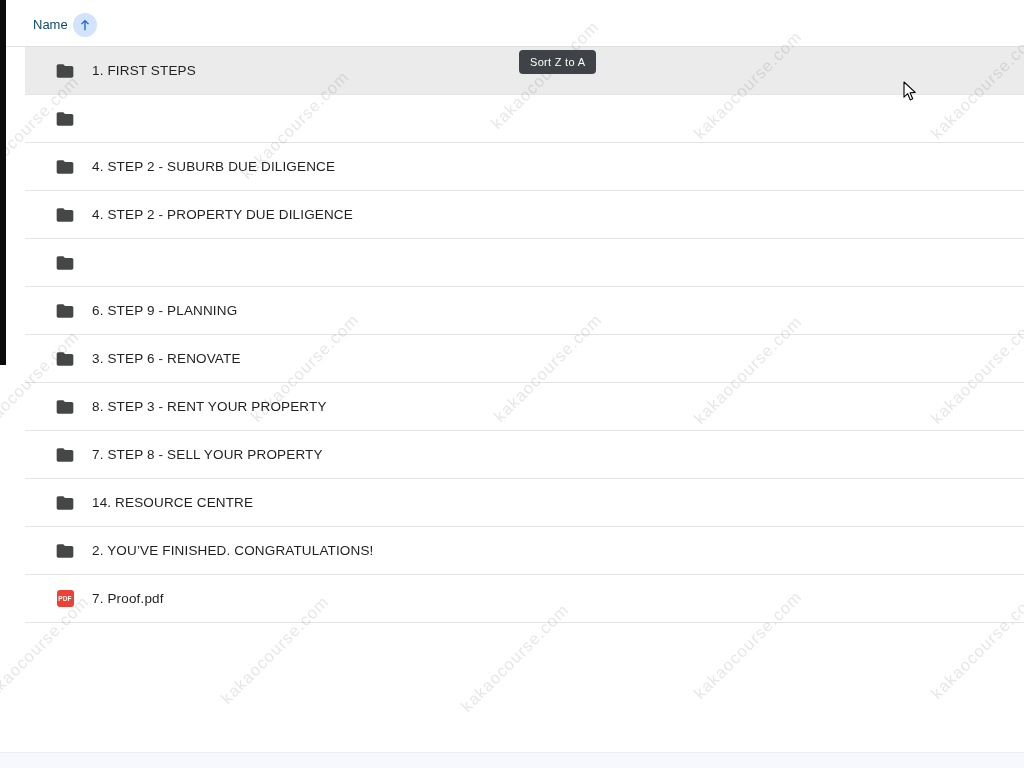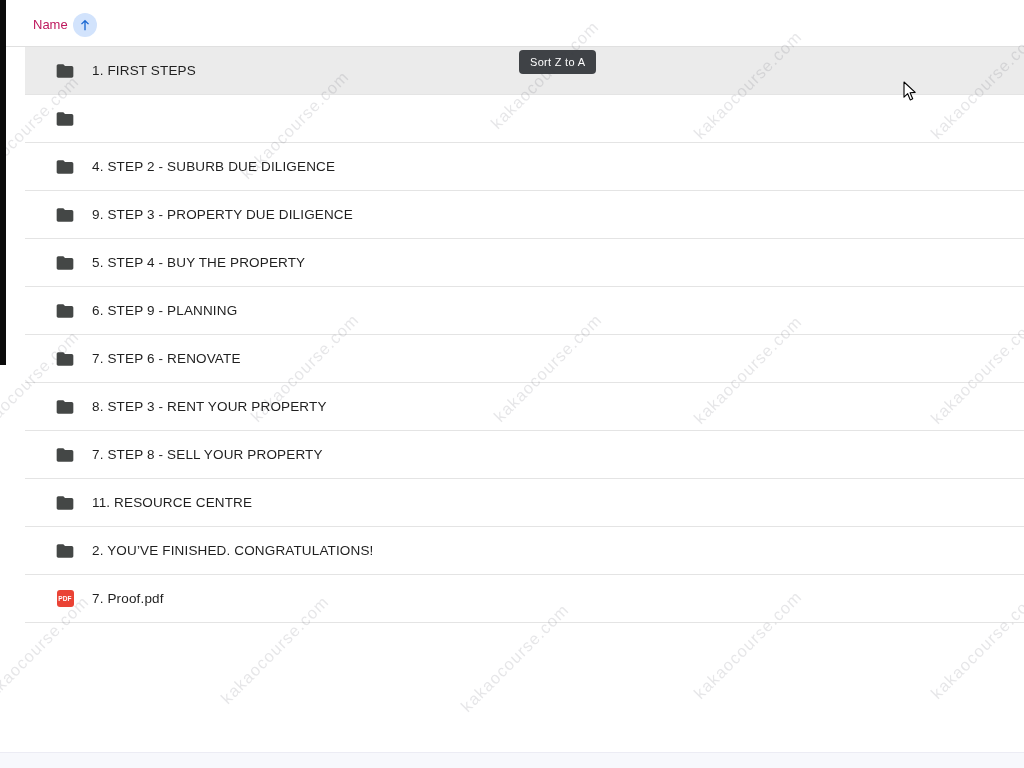--- a/index.html
+++ b/index.html
@@ -2,21 +2,21 @@
 <html><head>
 <meta charset="utf-8">
 <style>
   html,body{margin:0;padding:0;}
   body{font-family:"Liberation Sans", sans-serif; background:#ffffff;}
   .screen{position:relative; width:1024px; height:768px; overflow:hidden; background:#ffffff;}
 
   
   .list-header{position:absolute; top:0; left:0; width:1024px; height:47px;
     border-bottom:1px solid #e0e0e0; box-sizing:border-box;}
-  .header-label{position:absolute; left:33px; top:17px; font-size:13px; color:#be185d; font-weight:500;}
+  .header-label{position:absolute; left:33px; top:17px; font-size:13px; color:#0c4a6e; font-weight:500;}
   .sort-btn{position:absolute; left:73px; top:13px; width:24px; height:24px; border:none; padding:0;
     border-radius:50%; background:#d2e3fc; display:flex; align-items:center; justify-content:center; cursor:pointer;}
   .sort-btn svg{display:block;}
 
   
   .rows{position:absolute; top:47px; left:25px; right:0;}
   .file-row{height:48px; display:flex; align-items:center; padding-left:30px;
     border-bottom:1px solid #e4e4e4; box-sizing:border-box; background:transparent;}
   .file-row.highlighted{background:#ebebeb;}
   .icon-box{width:20px; height:20px; display:flex; align-items:center; justify-content:center; flex:0 0 20px;}
@@ -79,45 +79,44 @@
           </svg>
         </span>
         <span class="file-label">4. STEP 2 - SUBURB DUE DILIGENCE</span>
       </div>
       <div class="file-row">
         <span class="icon-box">
           <svg width="20" height="20" viewBox="0 0 24 24">
             <path d="M10 4H4c-1.1 0-2 .9-2 2v12c0 1.1.9 2 2 2h16c1.1 0 2-.9 2-2V8c0-1.1-.9-2-2-2h-8l-2-2z" fill="#444746"></path>
           </svg>
         </span>
-        <span class="file-label">9. STEP 3 - PROPERTY DUE DILIGENCE</span>
+        <span class="file-label">4. STEP 2 - PROPERTY DUE DILIGENCE</span>
       </div>
       <div class="file-row">
         <span class="icon-box">
           <svg width="20" height="20" viewBox="0 0 24 24">
             <path d="M10 4H4c-1.1 0-2 .9-2 2v12c0 1.1.9 2 2 2h16c1.1 0 2-.9 2-2V8c0-1.1-.9-2-2-2h-8l-2-2z" fill="#444746"></path>
           </svg>
         </span>
-        <span class="file-label">5. STEP 4 - BUY THE PROPERTY</span>
       </div>
       <div class="file-row">
         <span class="icon-box">
           <svg width="20" height="20" viewBox="0 0 24 24">
             <path d="M10 4H4c-1.1 0-2 .9-2 2v12c0 1.1.9 2 2 2h16c1.1 0 2-.9 2-2V8c0-1.1-.9-2-2-2h-8l-2-2z" fill="#444746"></path>
           </svg>
         </span>
         <span class="file-label">6. STEP 9 - PLANNING</span>
       </div>
       <div class="file-row">
         <span class="icon-box">
           <svg width="20" height="20" viewBox="0 0 24 24">
             <path d="M10 4H4c-1.1 0-2 .9-2 2v12c0 1.1.9 2 2 2h16c1.1 0 2-.9 2-2V8c0-1.1-.9-2-2-2h-8l-2-2z" fill="#444746"></path>
           </svg>
         </span>
-        <span class="file-label">7. STEP 6 - RENOVATE</span>
+        <span class="file-label">3. STEP 6 - RENOVATE</span>
       </div>
       <div class="file-row">
         <span class="icon-box">
           <svg width="20" height="20" viewBox="0 0 24 24">
             <path d="M10 4H4c-1.1 0-2 .9-2 2v12c0 1.1.9 2 2 2h16c1.1 0 2-.9 2-2V8c0-1.1-.9-2-2-2h-8l-2-2z" fill="#444746"></path>
           </svg>
         </span>
         <span class="file-label">8. STEP 3 - RENT YOUR PROPERTY</span>
       </div>
       <div class="file-row">
@@ -127,21 +126,21 @@
           </svg>
         </span>
         <span class="file-label">7. STEP 8 - SELL YOUR PROPERTY</span>
       </div>
       <div class="file-row">
         <span class="icon-box">
           <svg width="20" height="20" viewBox="0 0 24 24">
             <path d="M10 4H4c-1.1 0-2 .9-2 2v12c0 1.1.9 2 2 2h16c1.1 0 2-.9 2-2V8c0-1.1-.9-2-2-2h-8l-2-2z" fill="#444746"></path>
           </svg>
         </span>
-        <span class="file-label">11. RESOURCE CENTRE</span>
+        <span class="file-label">14. RESOURCE CENTRE</span>
       </div>
       <div class="file-row">
         <span class="icon-box">
           <svg width="20" height="20" viewBox="0 0 24 24">
             <path d="M10 4H4c-1.1 0-2 .9-2 2v12c0 1.1.9 2 2 2h16c1.1 0 2-.9 2-2V8c0-1.1-.9-2-2-2h-8l-2-2z" fill="#444746"></path>
           </svg>
         </span>
         <span class="file-label">2. YOU’VE FINISHED. CONGRATULATIONS!</span>
       </div>
       <div class="file-row">

